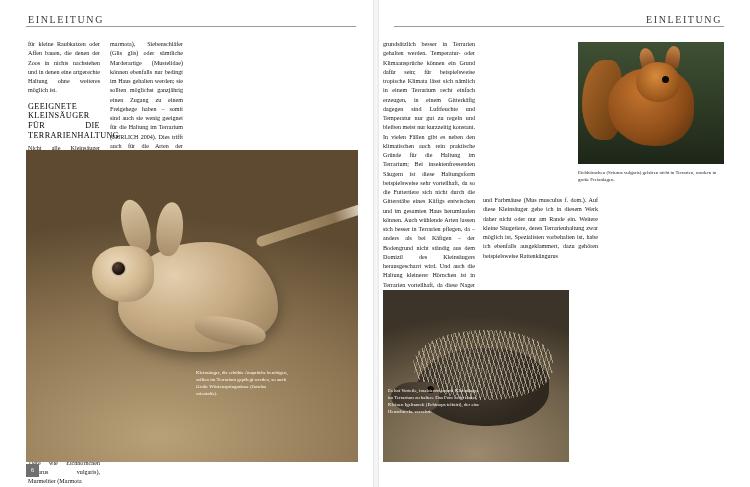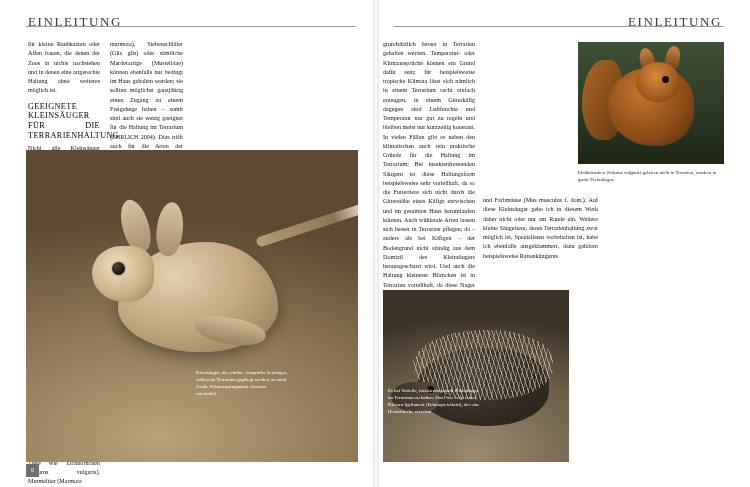--- a/index.html
+++ b/index.html
@@ -14,21 +14,21 @@
     background: #ffffff;
     font-family: "Liberation Serif", serif;
     color: #1a1a1a;
     overflow: hidden;
   }
   
   .runhead {
     position: absolute;
     top: 14px;
     font-family: "Liberation Serif", serif;
-    font-size: 13px;
+    font-size: 10px;
     letter-spacing: 1.6px;
     color: #3a3a3a;
     text-transform: uppercase;
   }
   .runhead-left { left: 28px; }
   .runhead-right { right: 28px; }
   .rule {
     position: absolute;
     height: 1px;
     background: #9b9b9b;

